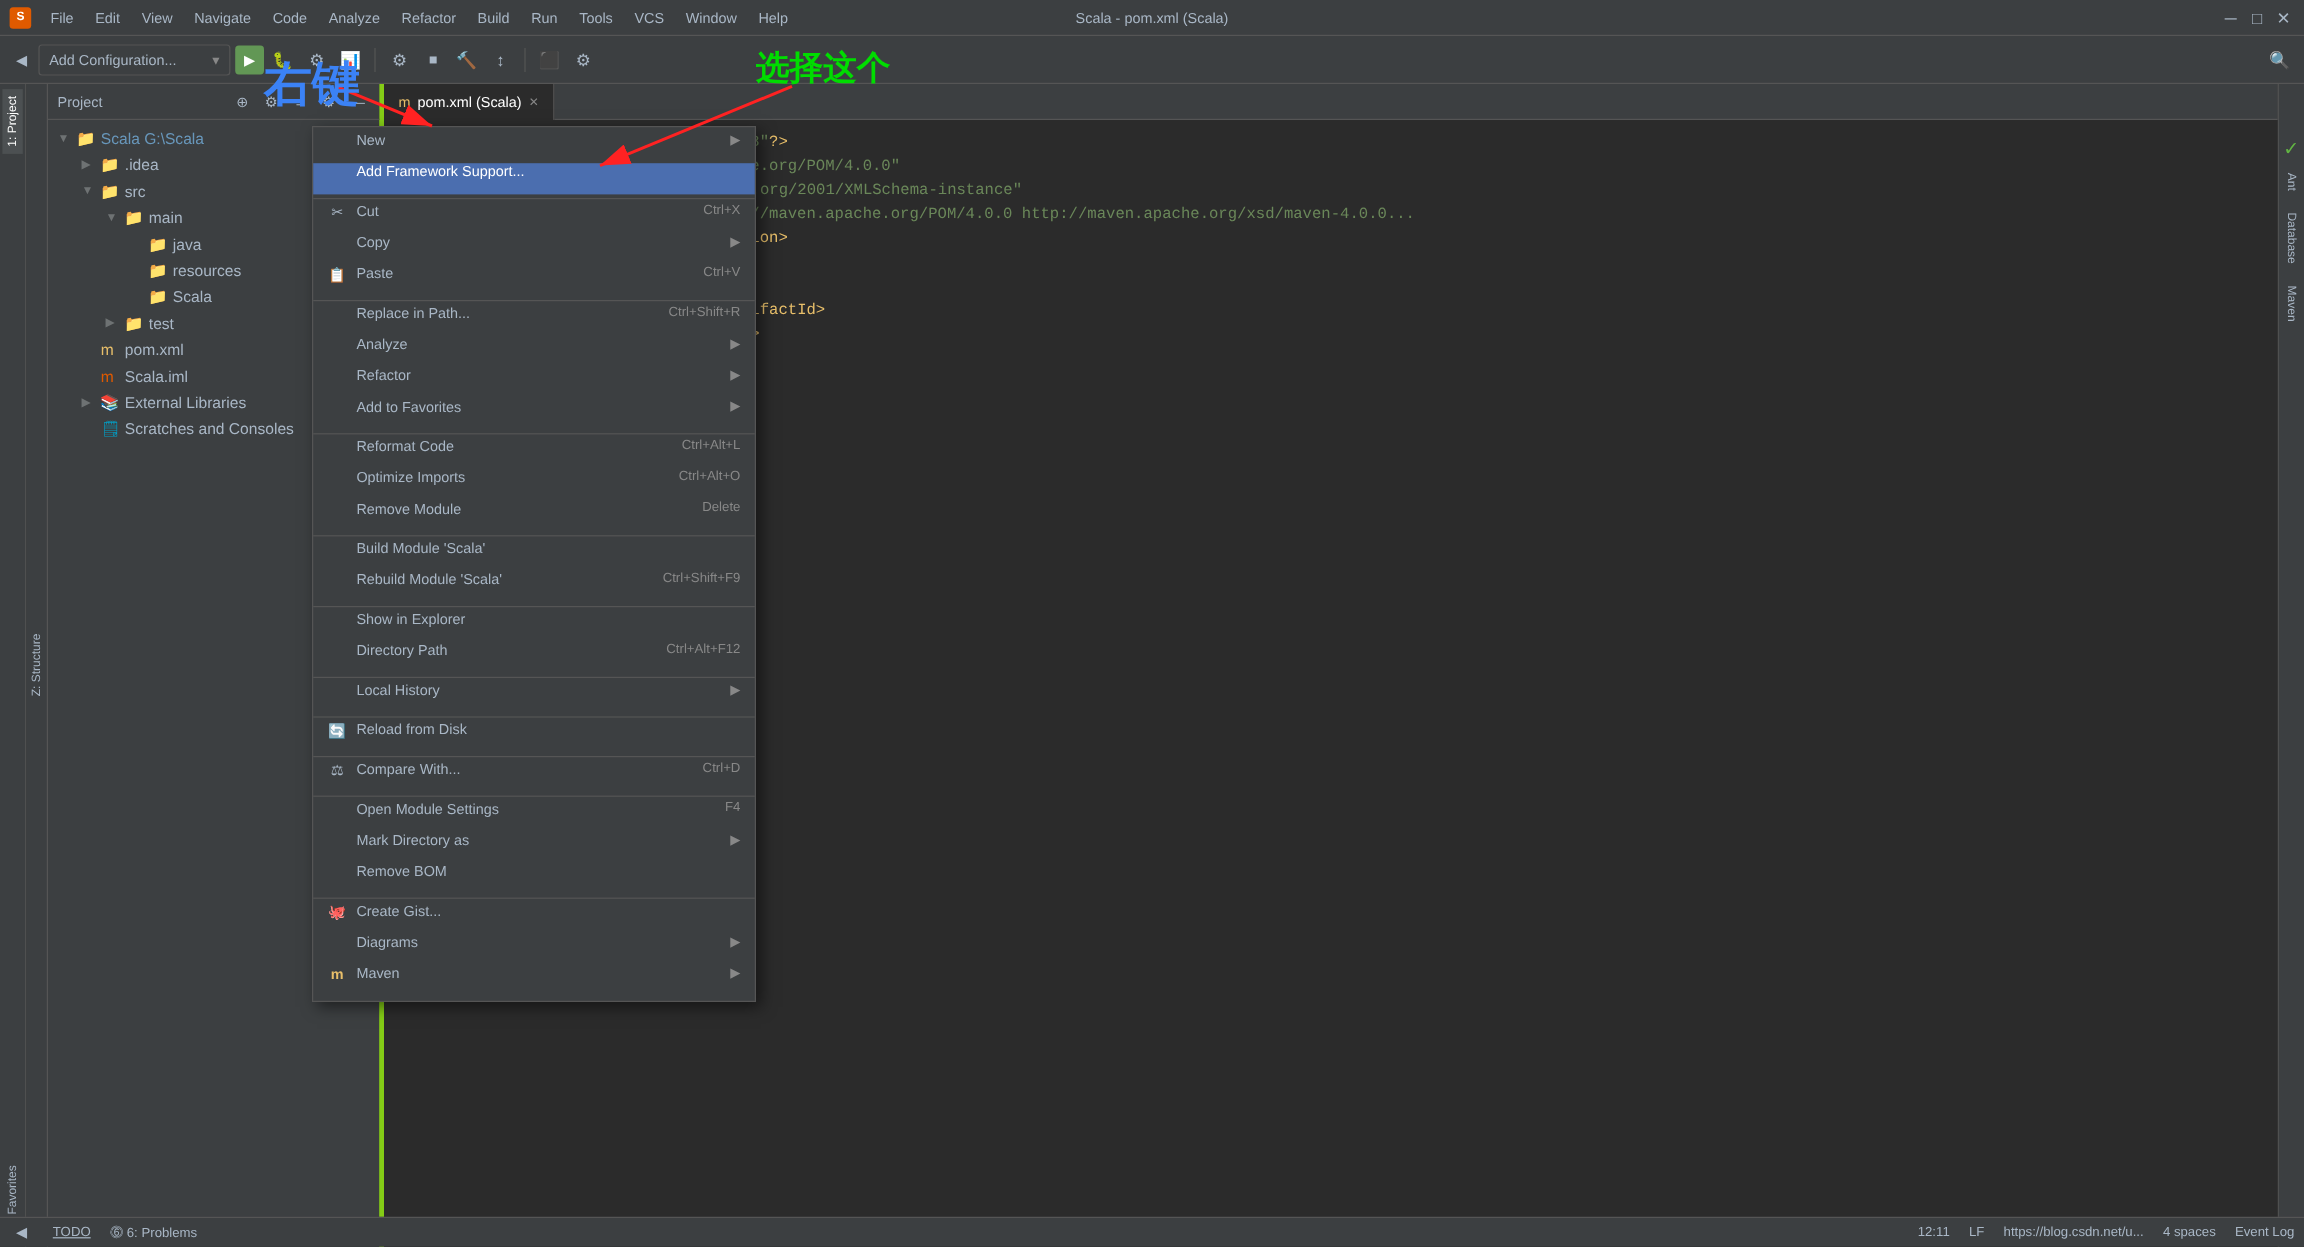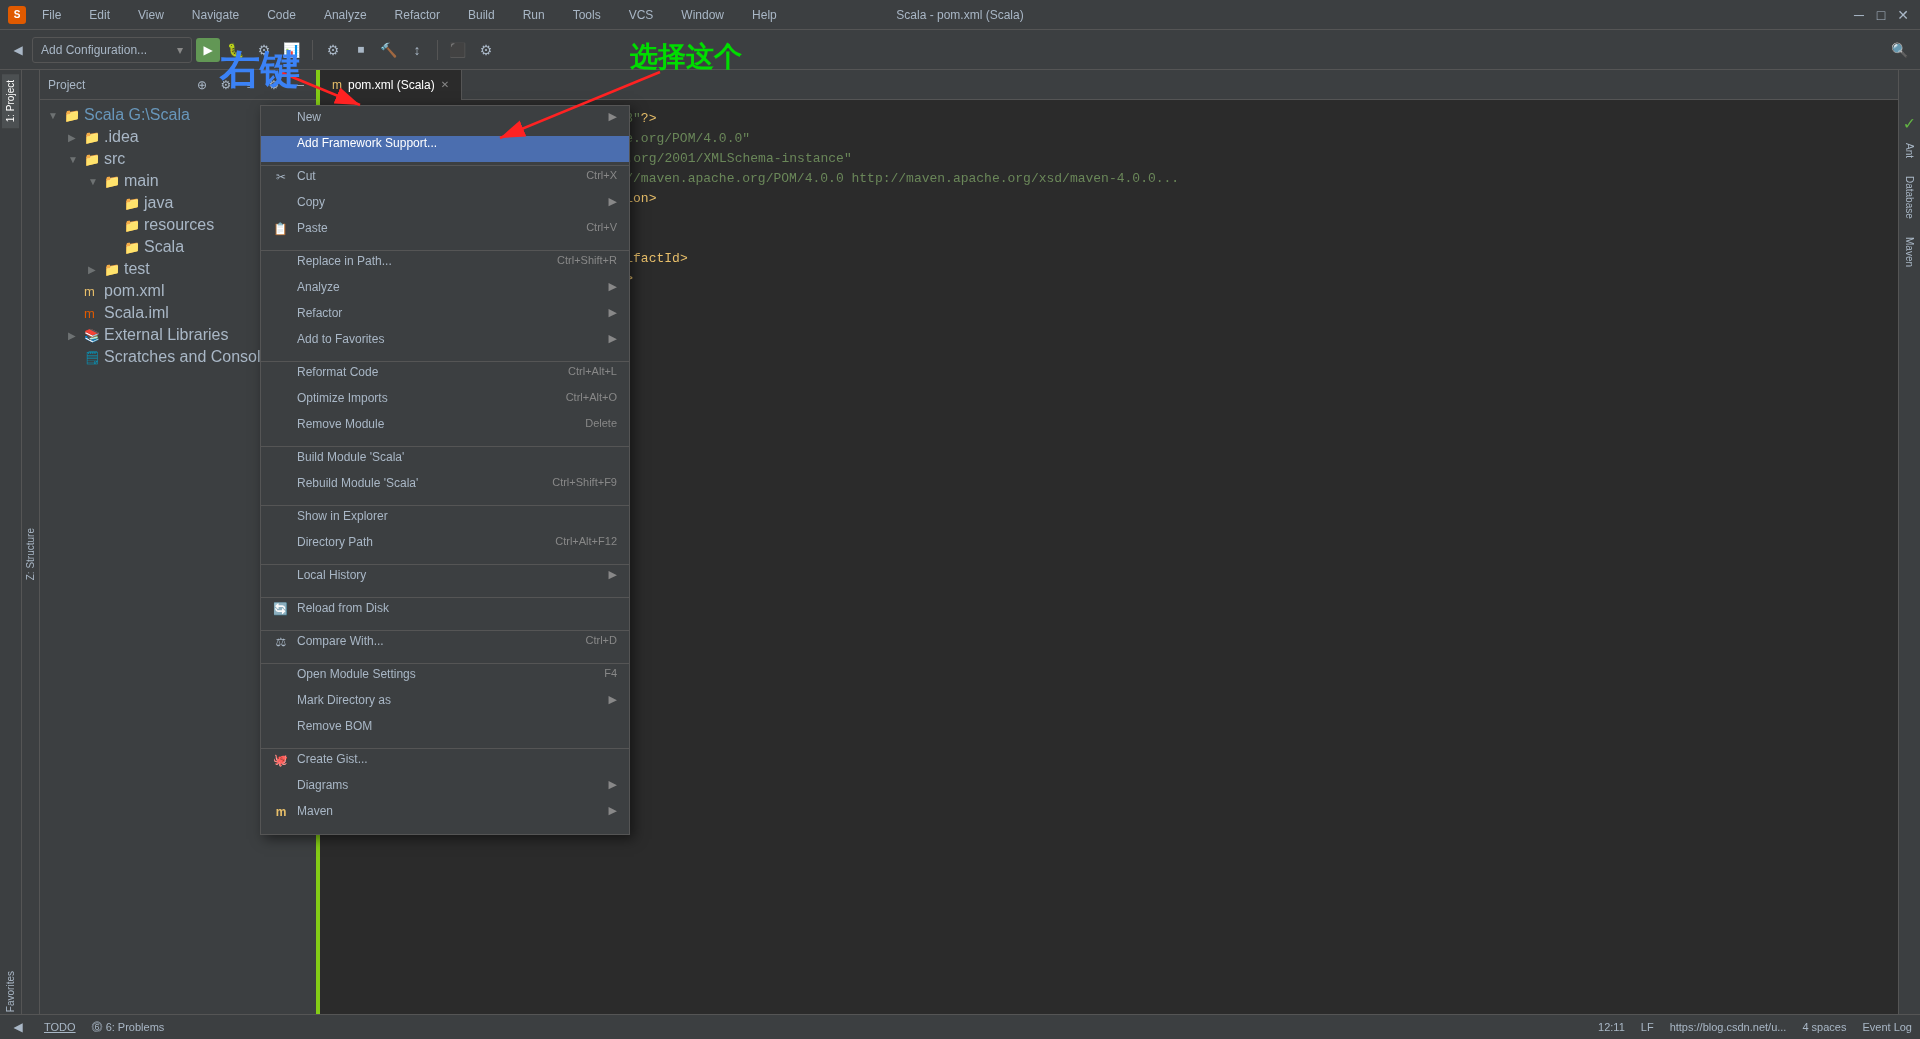--- a/index.html
+++ b/index.html
@@ -27,21 +27,21 @@
     .title-bar-logo {
       width: 18px; height: 18px;
       background: #e05a00;
       border-radius: 3px;
       margin-right: 8px;
       display: flex; align-items: center; justify-content: center;
       color: white; font-weight: bold; font-size: 10px;
     }
     .menu-bar {
       display: flex;
-      gap: 12px;
+      gap: 2px;
       align-items: center;
     }
     .menu-item {
       padding: 2px 8px;
       cursor: pointer;
       border-radius: 3px;
       color: #a9b7c6;
       font-size: 12px;
     }
     .title-center {
@@ -129,21 +129,21 @@
       padding-left: 8px;
       cursor: pointer;
       gap: 4px;
     }
     .tree-indent { width: 16px; flex-shrink: 0; }
     .tree-arrow {
       width: 12px; flex-shrink: 0;
       color: #6e7273; font-size: 10px;
     }
     .tree-icon { width: 16px; flex-shrink: 0; font-size: 13px; }
-    .tree-label { font-size: 16px; color: #a9b7c6; }
+    .tree-label { font-size: 13px; color: #a9b7c6; }
     .tree-label.blue { color: #6897bb; }
     .folder-icon { color: #6897bb; }
 
     
     .editor-area {
       flex: 1;
       display: flex;
       flex-direction: column;
       background: #2b2b2b;
     }

